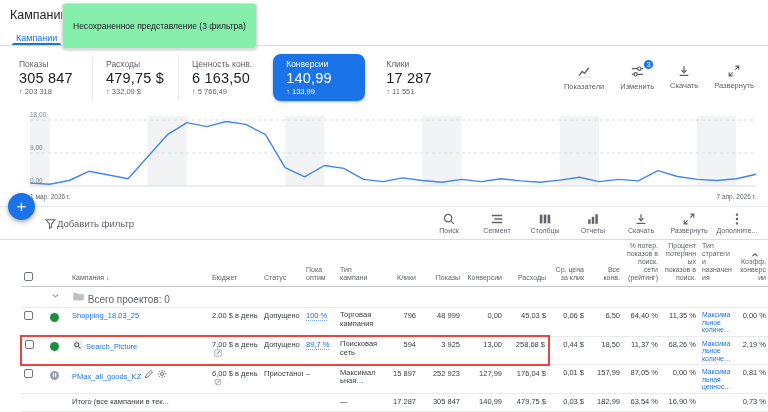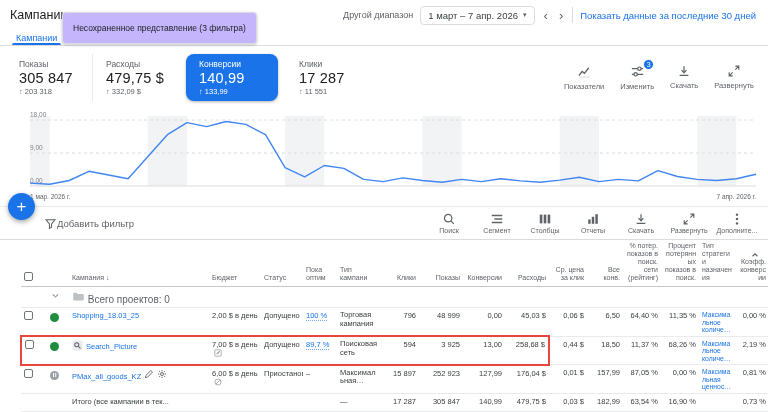--- a/index.html
+++ b/index.html
@@ -2,21 +2,21 @@
 <html style="--accent: #1a73e8; --hl: #e8453c; --green: #1e8e3e;"><head>
 <meta charset="utf-8">
 <style>
 :root{--accent:#1a73e8;--hl:#e8453c;--green:#1e8e3e;}
 *{margin:0;padding:0;box-sizing:border-box;}
 body{background:#fff;}
 .app{position:relative;width:768px;height:412px;background:#fff;overflow:hidden;font-family:"Liberation Sans",sans-serif;color:#202124;}
 
 .topbar{display:flex;align-items:center;height:30px;padding:0 12px 0 10px;}
 .page-title{font-size:12.5px;color:#202124;}
-.view-chip{position:absolute;left:62px;top:12px;z-index:30;background:#c4b5fd;border:1px solid #dadce0;border-radius:4px;box-shadow:0 1px 3px rgba(60,64,67,.3);padding:10px 10px;}
+.view-chip{position:absolute;left:62px;top:3px;z-index:30;background:#86efac;border:1px solid #dadce0;border-radius:4px;box-shadow:0 1px 3px rgba(60,64,67,.3);padding:17px 10px;}
 .chip-line1{font-size:8.5px;color:#202124;}
 .chip-line2{display:flex;align-items:center;gap:3px;font-size:8px;color:#5f6368;margin-top:1px;}
 .topbar-right{margin-left:auto;display:flex;align-items:center;gap:7px;}
 .range-label{font-size:9px;color:#5f6368;}
 .date-select{display:flex;align-items:center;gap:5px;border:1px solid #dadce0;border-radius:4px;padding:3px 7px;font-size:9.5px;color:#3c4043;cursor:pointer;}
 .caret{font-size:7px;color:#5f6368;}
 .nav-chev{background:none;border:none;font-size:13px;color:#5f6368;line-height:1;padding:0 2px;cursor:pointer;font-family:inherit;}
 .vdiv{width:1px;height:16px;background:#dadce0;}
 .last30{font-size:9.5px;color:var(--accent);text-decoration:none;white-space:nowrap;}
 
@@ -80,31 +80,20 @@
 </head>
 <body>
 
 <div class="app">
 
   <header class="topbar">
     <div class="page-title">Кампании</div>
     <div class="view-chip">
       <div class="chip-line1">Несохраненное представление (3 фильтра)</div>
     </div>
-    <div class="topbar-right">
-      <span class="range-label">Другой диапазон</span>
-      <div class="date-select">
-        <span>1 март – 7 апр. 2026</span>
-        <span class="caret">▾</span>
-      </div>
-      <button class="nav-chev">‹</button>
-      <button class="nav-chev">›</button>
-      <span class="vdiv"></span>
-      <a class="last30">Показать данные за последние 30 дней</a>
-    </div>
   </header>
 
   <nav class="tabs">
       <div class="tab active">
         <span>Кампании</span>
       </div>
       <div class="tab">
         <span>Проекты</span>
       </div>
       <div class="tab">
@@ -115,20 +104,25 @@
   <section class="scorecards">
       <div class="card">
       <div class="card-label">Показы</div>
       <div class="card-value">305 847</div>
       <div class="card-delta">↑ 203 318</div>
     </div>
       <div class="card">
       <div class="card-label">Расходы</div>
       <div class="card-value">479,75 $</div>
       <div class="card-delta">↑ 332,09 $</div>
+    </div>
+      <div class="card">
+      <div class="card-label">Ценность конв.</div>
+      <div class="card-value">6 163,50</div>
+      <div class="card-delta">↑ 5 766,49</div>
     </div>
       <div class="card selected">
       <div class="card-label">Конверсии</div>
       <div class="card-value">140,99</div>
       <div class="card-delta">↑ 133,99</div>
     </div>
       <div class="card">
       <div class="card-label">Клики</div>
       <div class="card-value">17 287</div>
       <div class="card-delta">↑ 11 551</div>

